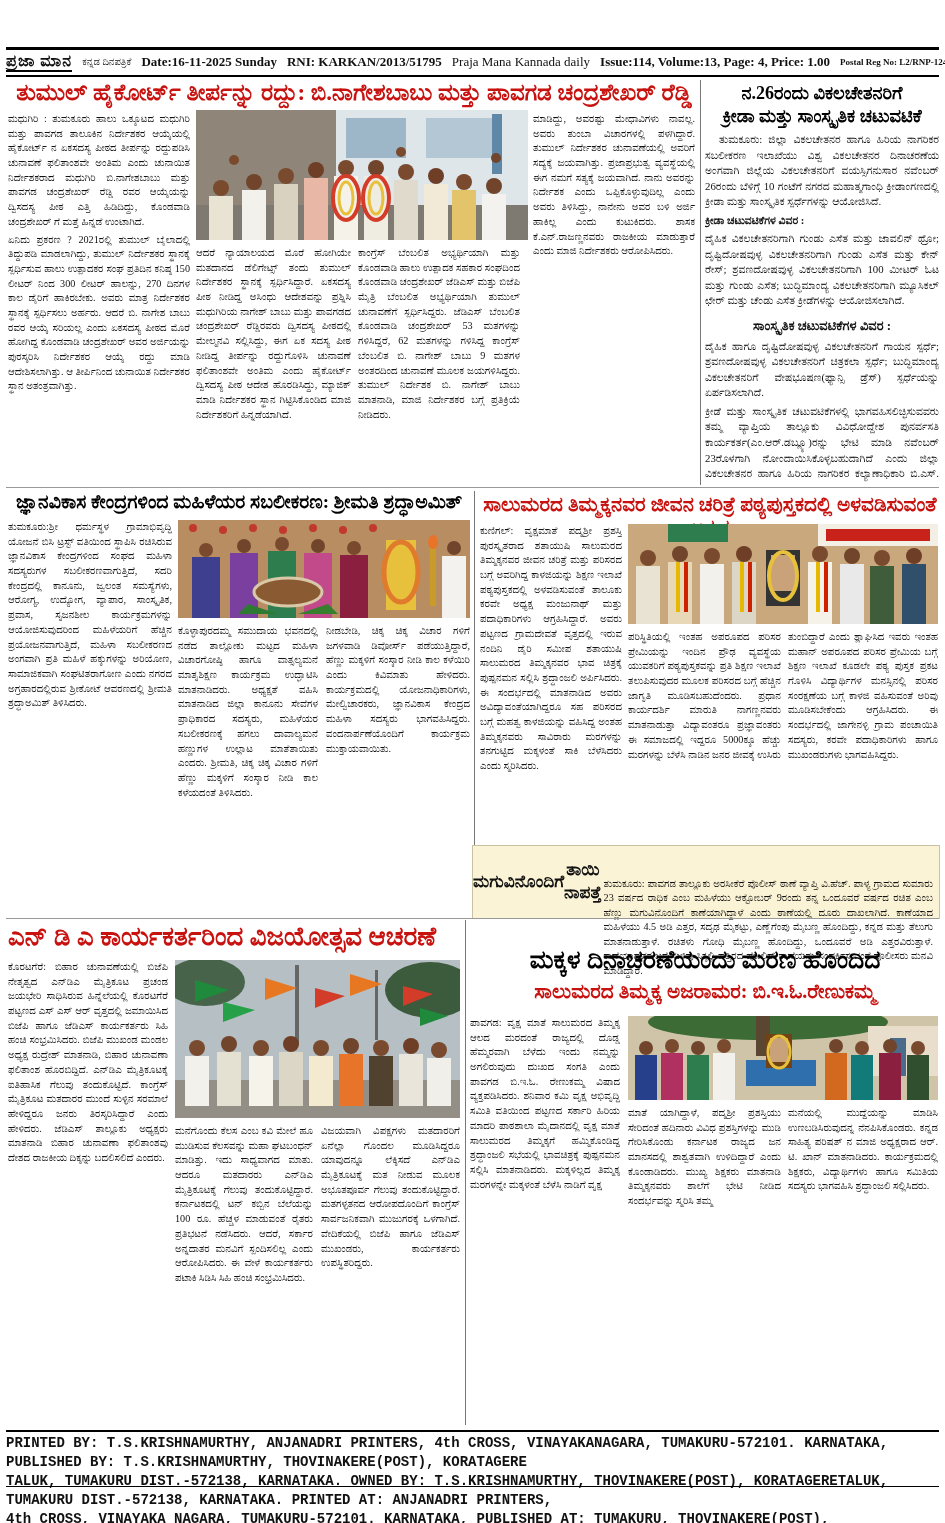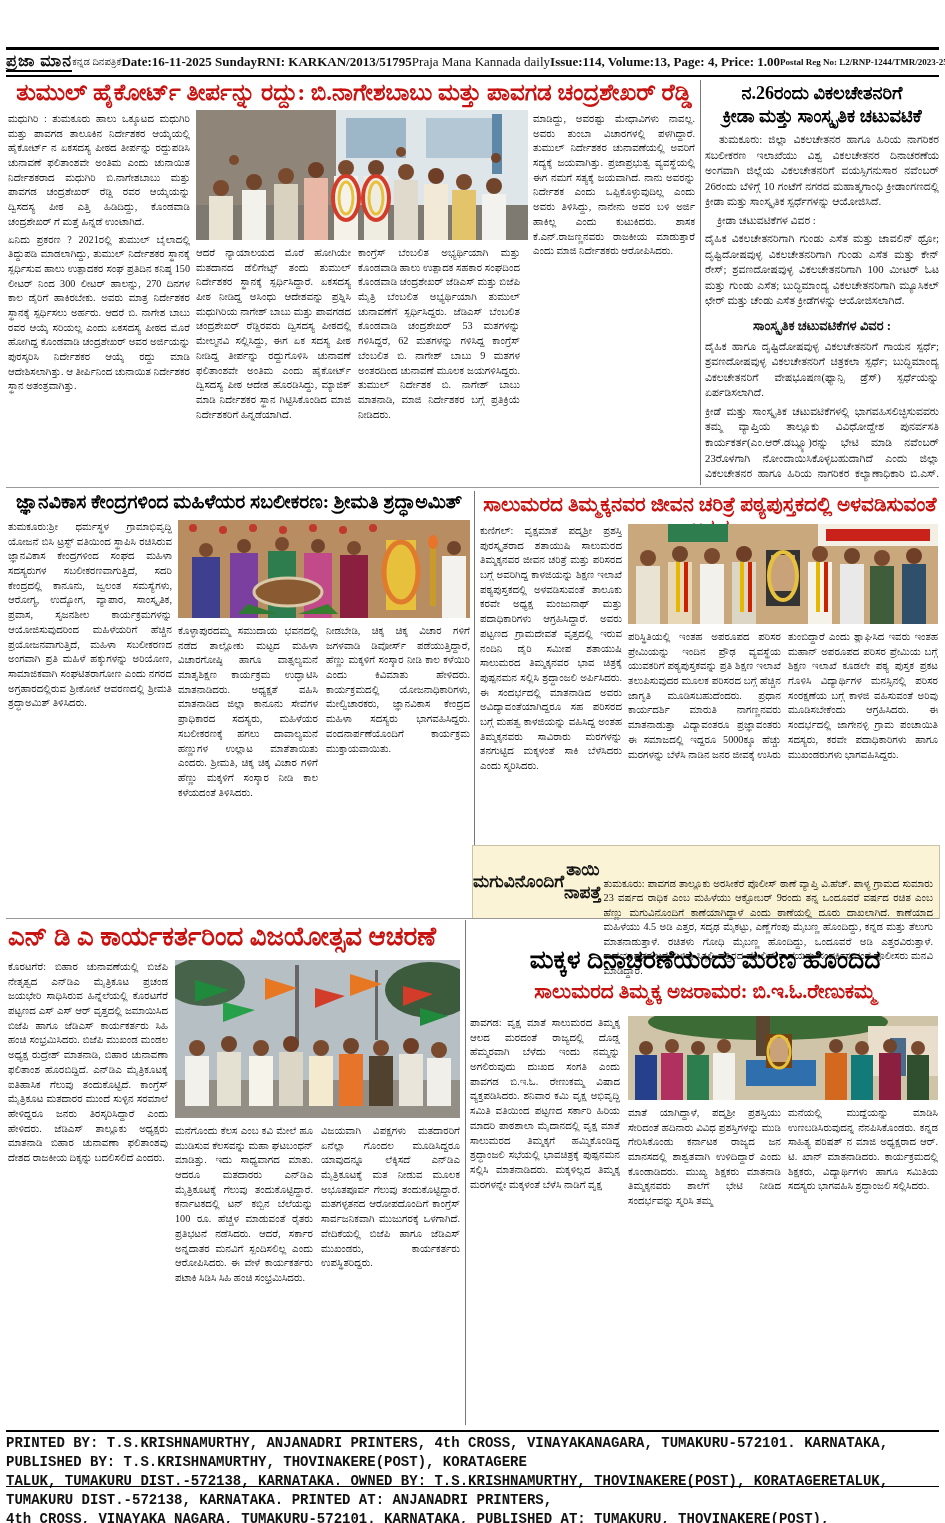--- a/index.html
+++ b/index.html
@@ -3,21 +3,21 @@
 <meta charset="utf-8">
 <style>
   html,body{margin:0;padding:0;background:#e8e8e8;}
   .page{position:relative;width:945px;height:1523px;margin:0 auto;background:#ffffff;
         font-family:"Liberation Serif","DejaVu Sans",serif;color:#111;overflow:hidden;}
   .abs{position:absolute;}
   .rule-h{position:absolute;background:#000;}
   .rule-v{position:absolute;background:#777;width:1px;}
   
   .masthead{position:absolute;left:6px;right:6px;top:50px;height:24px;
-            display:flex;align-items:center;white-space:nowrap;}
+            display:flex;align-items:center;gap:10px;white-space:nowrap;}
   .mh-logo{font-weight:bold;font-size:16px;border-bottom:2px solid #000;letter-spacing:1px;}
   .mh-tag{font-size:10px;}
   .mh-bold{font-weight:bold;font-size:13px;}
   .mh-name{font-size:13px;}
   .mh-postal{font-weight:bold;font-size:9px;}
   
   .hl-red{color:#c8120f;font-weight:bold;text-align:center;}
   .hl-black{color:#000;font-weight:bold;text-align:center;}
   
   .col{position:absolute;font-size:10.2px;line-height:1.44;text-align:justify;overflow:hidden;}
@@ -108,21 +108,21 @@
     <p class="noindent">ಮಾಡಿದ್ದು, ಅವರಷ್ಟು ಮೇಧಾವಿಗಳು ನಾವಲ್ಲ. ಅವರು ತುಂಬಾ ವಿಚಾರಗಳಲ್ಲಿ ಪಳಗಿದ್ದಾರೆ. ತುಮುಲ್ ನಿರ್ದೇಶಕರ ಚುನಾವಣೆಯಲ್ಲಿ ಅವರಿಗೆ ಸದ್ಯಕ್ಕೆ ಜಯವಾಗಿತ್ತು. ಪ್ರಜಾಪ್ರಭುತ್ವ ವ್ಯವಸ್ಥೆಯಲ್ಲಿ ಈಗ ನಮಗೆ ಸತ್ಯಕ್ಕೆ ಜಯವಾಗಿದೆ. ನಾನು ಅವರನ್ನು ನಿರ್ದೇಶಕ ಎಂದು ಒಪ್ಪಿಕೊಳ್ಳುವುದಿಲ್ಲ ಎಂದು ಅವರು ತಿಳಿಸಿದ್ದು, ನಾನೇನು ಅವರ ಬಳಿ ಅರ್ಜಿ ಹಾಕಿಲ್ಲ ಎಂದು ಕುಟುಕಿದರು. ಶಾಸಕ ಕೆ.ಎನ್.ರಾಜಣ್ಣನವರು ರಾಜಕೀಯ ಮಾಡುತ್ತಾರೆ ಎಂದು ಮಾಜಿ ನಿರ್ದೇಶಕರು ಆರೋಪಿಸಿದರು.</p>
   </div>
 
   <div class="rule-v" style="left:700px;top:80px;height:405px;"></div>
   <div class="abs hl-black" style="left:705px;top:82px;width:234px;font-size:18px;line-height:1.25;">
     <div>ನ.26ರಂದು ವಿಕಲಚೇತನರಿಗೆ</div>
     <div>ಕ್ರೀಡಾ ಮತ್ತು ಸಾಂಸ್ಕೃತಿಕ ಚಟುವಟಿಕೆ</div>
   </div>
   <div class="col" style="left:705px;top:132px;width:234px;height:352px;font-size:10.8px;">
     <p>ತುಮಕೂರು: ಜಿಲ್ಲಾ ವಿಕಲಚೇತನರ ಹಾಗೂ ಹಿರಿಯ ನಾಗರಿಕರ ಸಬಲೀಕರಣ ಇಲಾಖೆಯು ವಿಶ್ವ ವಿಕಲಚೇತನರ ದಿನಾಚರಣೆಯ ಅಂಗವಾಗಿ ಜಿಲ್ಲೆಯ ವಿಕಲಚೇತನರಿಗೆ ವಯಸ್ಸಿಗನುಸಾರ ನವೆಂಬರ್ 26ರಂದು ಬೆಳಿಗ್ಗೆ 10 ಗಂಟೆಗೆ ನಗರದ ಮಹಾತ್ಮಗಾಂಧಿ ಕ್ರೀಡಾಂಗಣದಲ್ಲಿ ಕ್ರೀಡಾ ಮತ್ತು ಸಾಂಸ್ಕೃತಿಕ ಸ್ಪರ್ಧೆಗಳನ್ನು ಆಯೋಜಿಸಿದೆ.</p>
-    <p class="noindent" style="font-weight:normal;margin-left:12px;">ಕ್ರೀಡಾ ಚಟುವಟಿಕೆಗಳ ವಿವರ :</p>
+    <p class="noindent" style="font-weight:bold;">ಕ್ರೀಡಾ ಚಟುವಟಿಕೆಗಳ ವಿವರ :</p>
     <p class="noindent">ದೈಹಿಕ ವಿಕಲಚೇತನರಿಗಾಗಿ ಗುಂಡು ಎಸೆತ ಮತ್ತು ಜಾವಲಿನ್ ಥ್ರೋ; ದೃಷ್ಟಿದೋಷವುಳ್ಳ ವಿಕಲಚೇತನರಿಗಾಗಿ ಗುಂಡು ಎಸೆತ ಮತ್ತು ಕೇನ್ ರೇಸ್; ಶ್ರವಣದೋಷವುಳ್ಳ ವಿಕಲಚೇತನರಿಗಾಗಿ 100 ಮೀಟರ್ ಓಟ ಮತ್ತು ಗುಂಡು ಎಸೆತ; ಬುದ್ಧಿಮಾಂದ್ಯ ವಿಕಲಚೇತನರಿಗಾಗಿ ಮ್ಯೂಸಿಕಲ್ ಛೇರ್ ಮತ್ತು ಚೆಂಡು ಎಸೆತ ಕ್ರೀಡೆಗಳನ್ನು ಆಯೋಜಿಸಲಾಗಿದೆ.</p>
     <div class="sub-head">ಸಾಂಸ್ಕೃತಿಕ ಚಟುವಟಿಕೆಗಳ ವಿವರ :</div>
     <p class="noindent">ದೈಹಿಕ ಹಾಗೂ ದೃಷ್ಟಿದೋಷವುಳ್ಳ ವಿಕಲಚೇತನರಿಗೆ ಗಾಯನ ಸ್ಪರ್ಧೆ; ಶ್ರವಣದೋಷವುಳ್ಳ ವಿಕಲಚೇತನರಿಗೆ ಚಿತ್ರಕಲಾ ಸ್ಪರ್ಧೆ; ಬುದ್ಧಿಮಾಂದ್ಯ ವಿಕಲಚೇತನರಿಗೆ ವೇಷಭೂಷಣ(ಫ್ಯಾನ್ಸಿ ಡ್ರೆಸ್) ಸ್ಪರ್ಧೆಯನ್ನು ಏರ್ಪಡಿಸಲಾಗಿದೆ.</p>
     <p class="noindent">ಕ್ರೀಡೆ ಮತ್ತು ಸಾಂಸ್ಕೃತಿಕ ಚಟುವಟಿಕೆಗಳಲ್ಲಿ ಭಾಗವಹಿಸಲಿಚ್ಛಿಸುವವರು ತಮ್ಮ ವ್ಯಾಪ್ತಿಯ ತಾಲ್ಲೂಕು ವಿವಿಧೋದ್ದೇಶ ಪುನರ್ವಸತಿ ಕಾರ್ಯಕರ್ತ(ಎಂ.ಆರ್.ಡಬ್ಲ್ಯೂ)ರನ್ನು ಭೇಟಿ ಮಾಡಿ ನವೆಂಬರ್ 23ರೊಳಗಾಗಿ ನೋಂದಾಯಿಸಿಕೊಳ್ಳಬಹುದಾಗಿದೆ ಎಂದು ಜಿಲ್ಲಾ ವಿಕಲಚೇತನರ ಹಾಗೂ ಹಿರಿಯ ನಾಗರಿಕರ ಕಲ್ಯಾಣಾಧಿಕಾರಿ ಬಿ.ಎಸ್. ಚಿದಾನಂದಮೂರ್ತಿ ಪ್ರಕಟಣೆಯಲ್ಲಿ ತಿಳಿಸಿದ್ದಾರೆ.</p>
   </div>
 
   <div class="rule-h" style="left:6px;right:6px;top:487px;height:1px;background:#999;"></div>
 
   <div class="abs hl-black" style="left:8px;top:491px;width:462px;font-size:19px;text-align:center;">ಜ್ಞಾನವಿಕಾಸ ಕೇಂದ್ರಗಳಿಂದ ಮಹಿಳೆಯರ ಸಬಲೀಕರಣ: ಶ್ರೀಮತಿ ಶ್ರದ್ಧಾಅಮಿತ್</div>
 

